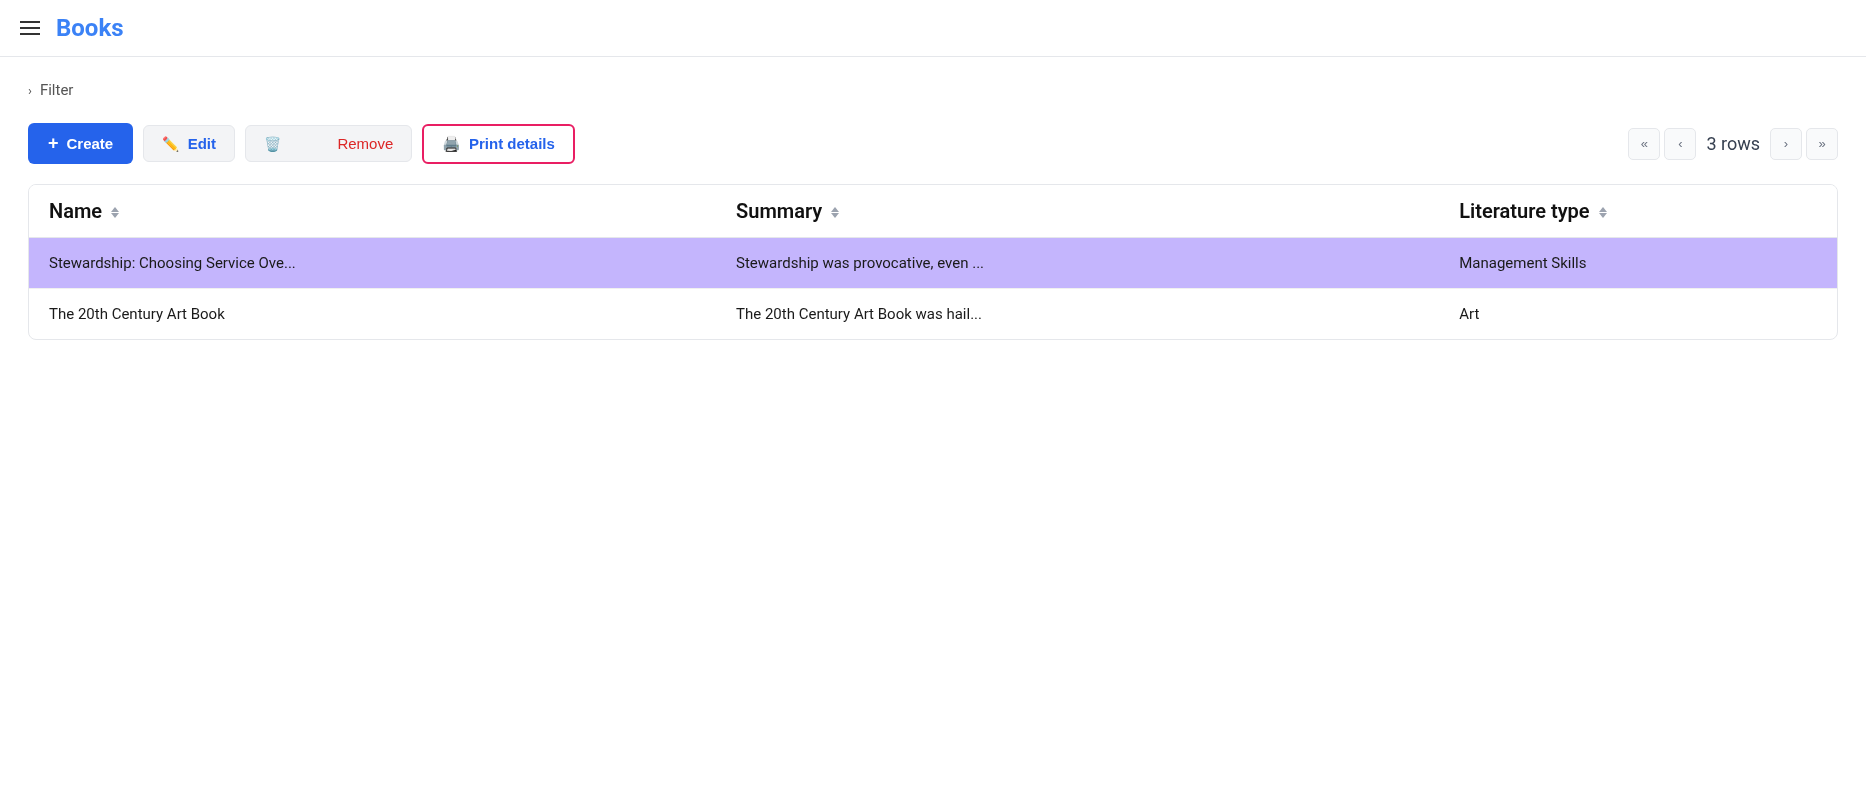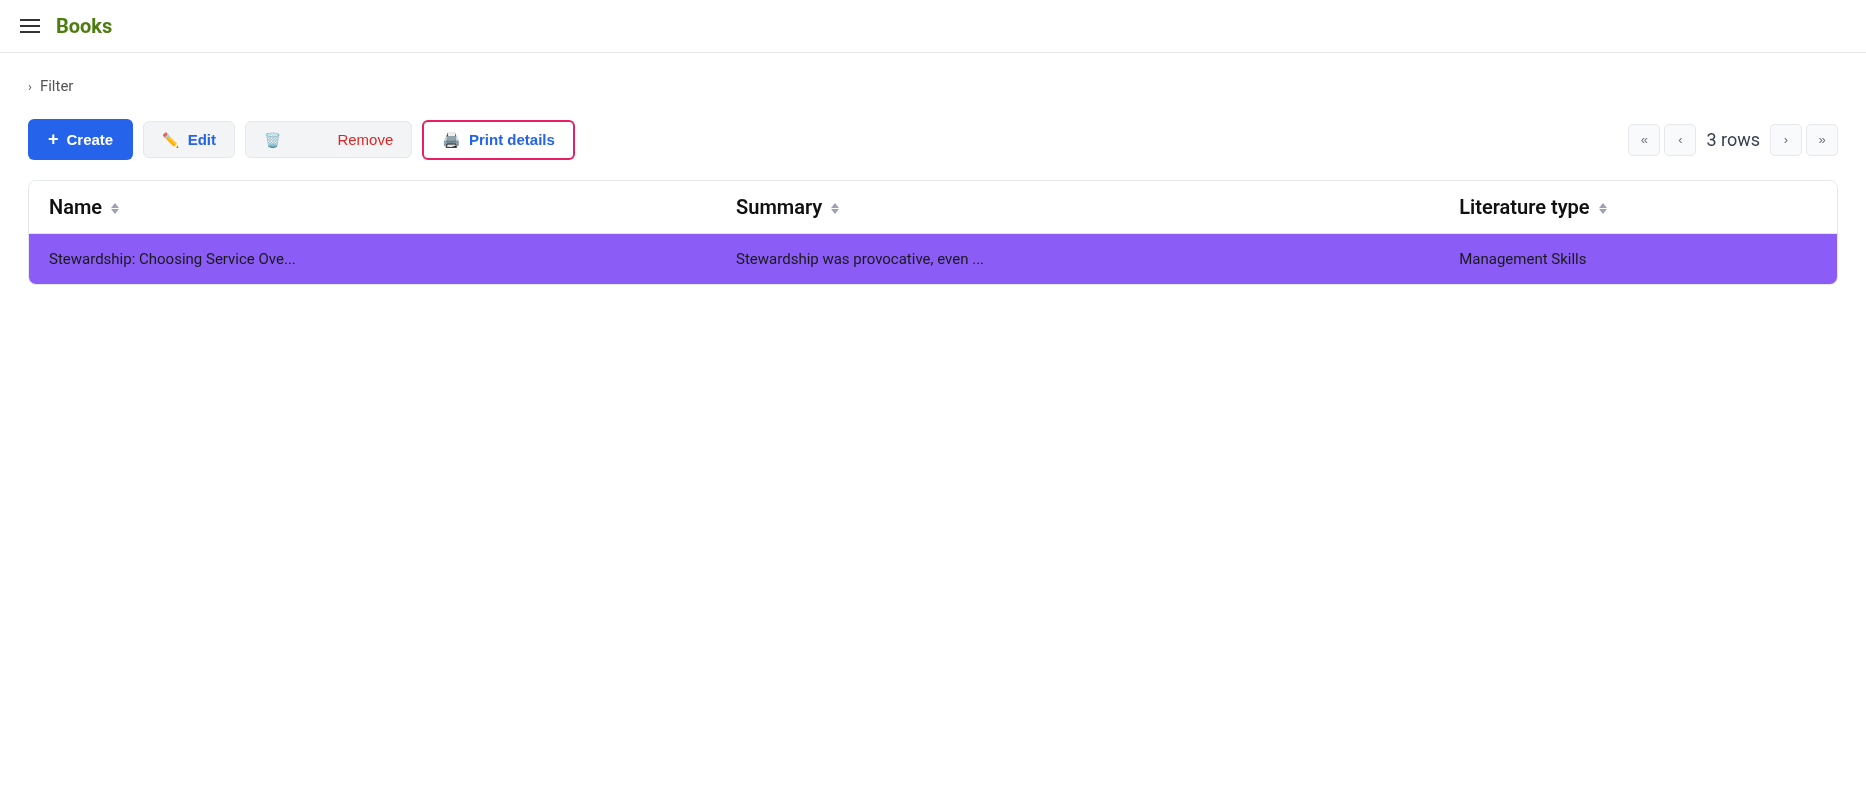--- a/index.html
+++ b/index.html
@@ -24,23 +24,23 @@
       gap: 4px;
       cursor: pointer;
     }
     .hamburger-icon span {
       display: block;
       width: 20px;
       height: 2px;
       background: #333;
     }
     .header-title {
-      font-size: 20px;
+      font-size: 24px;
       font-weight: 700;
-      color: #4d7c0f;
+      color: #3b82f6;
     }
 
     
     .content {
       padding: 24px 28px;
     }
 
     
     .filter-row {
       display: flex;
@@ -175,21 +175,21 @@
       border-left: 4px solid transparent;
       border-right: 4px solid transparent;
       border-top: 5px solid #9ca3af;
     }
 
     tbody tr {
       border-bottom: 1px solid #f0f0f0;
     }
     tbody tr:last-child { border-bottom: none; }
     tbody tr.selected {
-      background: #8b5cf6;
+      background: #c4b5fd;
     }
     tbody td {
       padding: 16px 20px;
       font-size: 15px;
       color: #1a1a1a;
     }
 
     
     .col-name { width: 38%; }
     .col-summary { width: 40%; }
@@ -284,17 +284,22 @@
             </span>
           </th>
         </tr>
       </thead>
       <tbody id="table-body">
       <tr class="selected">
             <td class="col-name">Stewardship: Choosing Service Ove...</td>
             <td class="col-summary">Stewardship was provocative, even ...</td>
             <td class="col-littype">Management Skills</td>
           </tr>
+          <tr>
+            <td class="col-name">The 20th Century Art Book</td>
+            <td class="col-summary">The 20th Century Art Book was hail...</td>
+            <td class="col-littype">Art</td>
+          </tr>
         </tbody>
     </table>
   </div>
 
 </div>
 
 </body></html>

